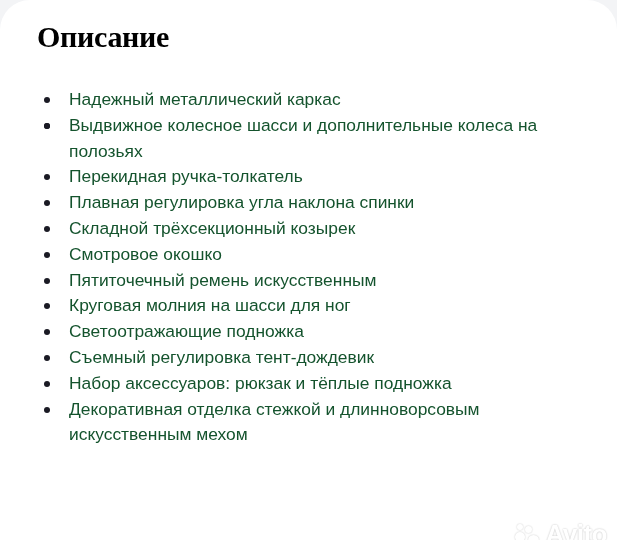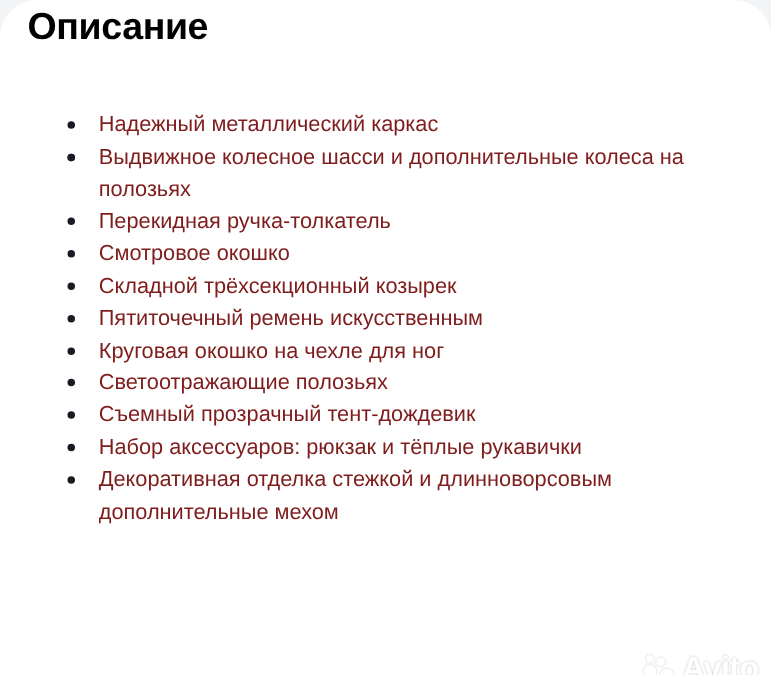--- a/index.html
+++ b/index.html
@@ -17,36 +17,37 @@
       top: 0;
       width: 617px;
       height: 560px;
       background: #ffffff;
       border-radius: 30px 30px 0 0;
     }
     .title {
       position: absolute;
       left: 22px;
       top: 2px;
-      margin: 0;
+      margin: 15px;
       font-size: 30px;
       font-weight: bold;
       color: #000000;
       letter-spacing: -0.3px;
       line-height: 40px;
+      font-family: Liberation Serif, serif;
     }
     .list {
       position: absolute;
-      left: 54px;
+      left: 44px;
       top: 87px;
       width: 530px;
       margin: 0;
       padding: 0;
       list-style: none;
-      color: #7f1d1d;
+      color: #14532d;
       font-size: 17.4px;
       line-height: 25.8px;
     }
     .list li {
       position: relative;
       padding-left: 25px;
     }
     .bullet {
       position: absolute;
       left: 0;
@@ -88,28 +89,29 @@
 <body>
 
 <div class="card">
   <h1 class="title">Описание</h1>
 
   <ul class="list">
     <li><span class="bullet"></span><span>Надежный металлический каркас</span></li>
     <li><span class="bullet"></span></li>
     <li><span class="bullet"></span><span>Выдвижное колесное шасси и дополнительные колеса на полозьях</span></li>
     <li><span class="bullet"></span><span>Перекидная ручка-толкатель</span></li>
+    <li><span class="bullet"></span><span>Плавная регулировка угла наклона спинки</span></li>
+    <li><span class="bullet"></span><span>Складной трёхсекционный козырек</span></li>
     <li><span class="bullet"></span><span>Смотровое окошко</span></li>
-    <li><span class="bullet"></span><span>Складной трёхсекционный козырек</span></li>
     <li><span class="bullet"></span><span>Пятиточечный ремень искусственным</span></li>
-    <li><span class="bullet"></span><span>Круговая окошко на чехле для ног</span></li>
-    <li><span class="bullet"></span><span>Светоотражающие полозьях</span></li>
-    <li><span class="bullet"></span><span>Съемный прозрачный тент-дождевик</span></li>
-    <li><span class="bullet"></span><span>Набор аксессуаров: рюкзак и тёплые рукавички</span></li>
-    <li><span class="bullet"></span><span>Декоративная отделка стежкой и длинноворсовым дополнительные мехом</span></li>
+    <li><span class="bullet"></span><span>Круговая молния на шасси для ног</span></li>
+    <li><span class="bullet"></span><span>Светоотражающие подножка</span></li>
+    <li><span class="bullet"></span><span>Съемный регулировка тент-дождевик</span></li>
+    <li><span class="bullet"></span><span>Набор аксессуаров: рюкзак и тёплые подножка</span></li>
+    <li><span class="bullet"></span><span>Декоративная отделка стежкой и длинноворсовым искусственным мехом</span></li>
   </ul>
 
   <div class="watermark">
     <div class="wm-dots">
       <span style="left:0;top:8px;width:10px;height:10px;"></span>
       <span style="left:10px;top:2px;width:7px;height:7px;"></span>
       <span style="left:13px;top:11px;width:11px;height:11px;"></span>
       <span style="left:2px;top:0;width:6px;height:6px;"></span>
     </div>
     <span class="wm-text">Avito</span>

